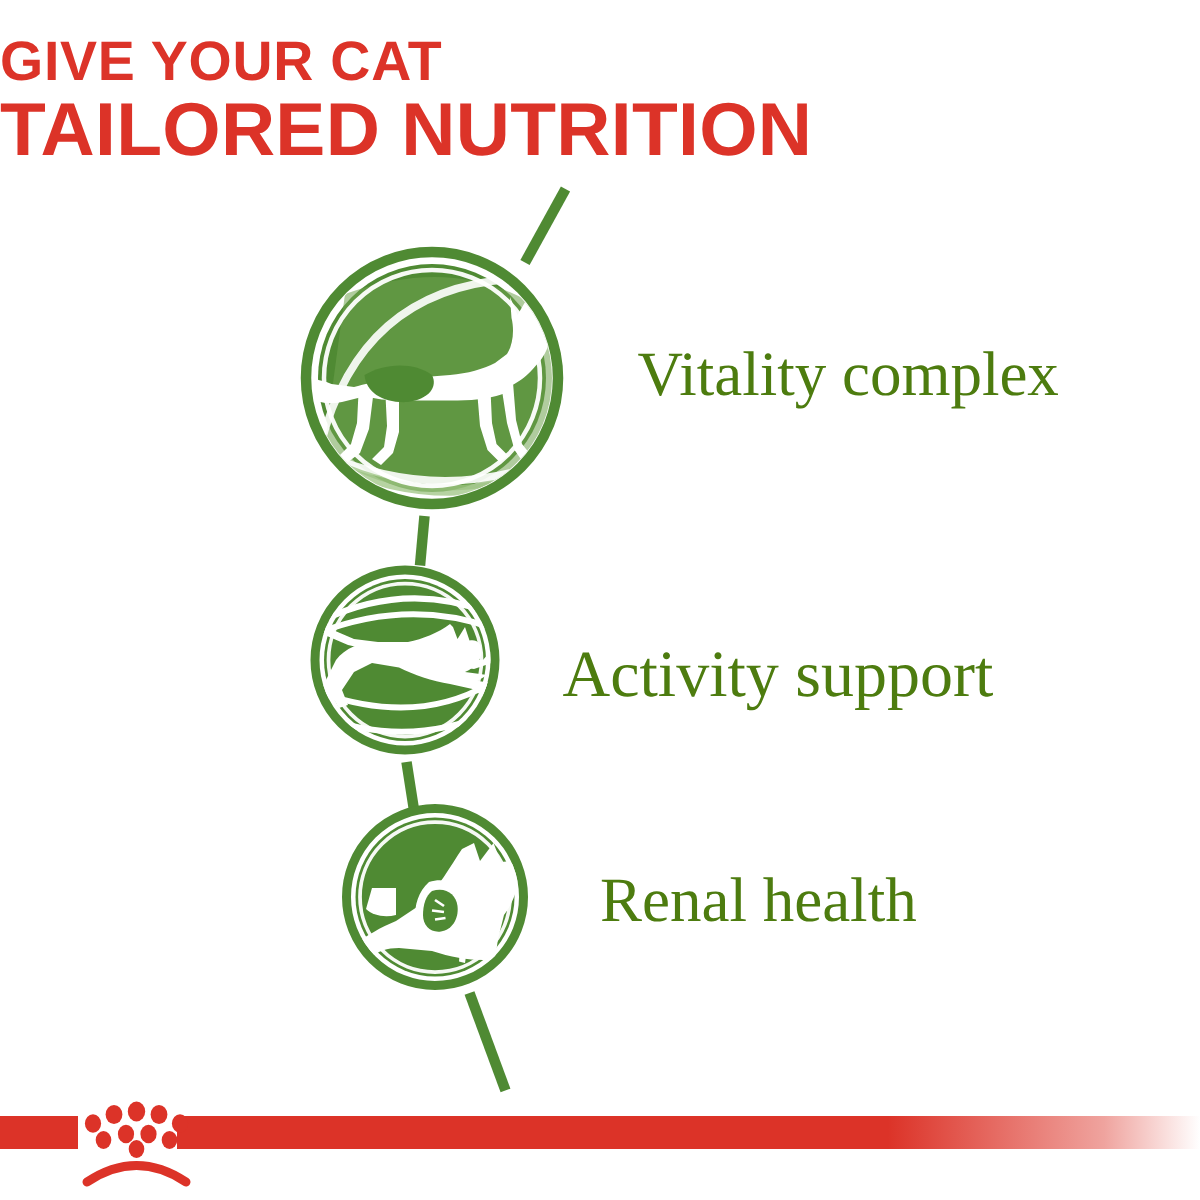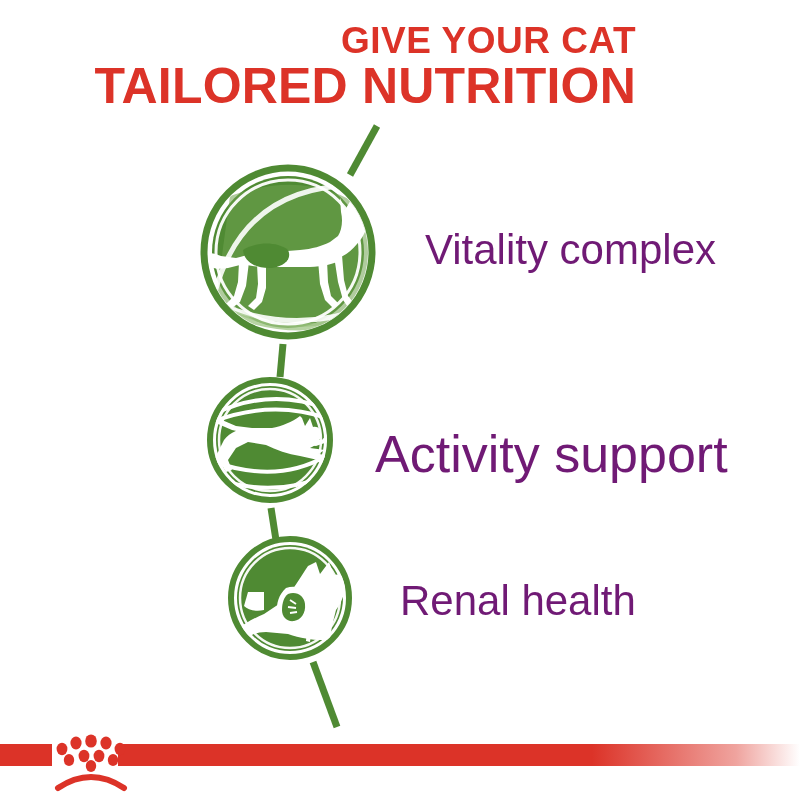--- a/index.html
+++ b/index.html
@@ -21,21 +21,21 @@
     width: 800px;
     height: 800px;
   }
 
   
   #title-block {
     position: absolute;
     left: 0;
     top: 22px;
     width: 636px;
-    text-align: right;
+    text-align: left;
     line-height: 1.04;
     letter-spacing: 0.5px;
   }
   .title-line {
     display: block;
     font-family: "Liberation Sans", sans-serif;
     font-weight: bold;
     font-size: 37px;
     color: #DC3328;
     white-space: nowrap;
@@ -50,28 +50,28 @@
     position: absolute;
     left: 0;
     top: 0;
     width: 800px;
     height: 800px;
   }
 
   
   .feature-label {
     position: absolute;
-    font-family: Liberation Sans, sans-serif;
+    font-family: Liberation Serif, serif;
     font-weight: normal;
     font-size: 40px;
-    color: #701a75;
+    color: #4d7c0f;
     white-space: nowrap;
   }
   #label-0 { left: 425px; top: 226px; font-size: 42px; }
-  #label-1 { left: 375px; top: 424px; font-size: 52px; }
+  #label-1 { left: 375px; top: 424px; font-size: 44px; }
   #label-2 { left: 400px; top: 577px; font-size: 42px; }
 </style>
 </head>
 <body>
 
 <div id="stage">
 
   <div id="title-block">
     <span class="title-line l1">GIVE YOUR CAT</span>
     <span class="title-line l2">TAILORED NUTRITION</span>

